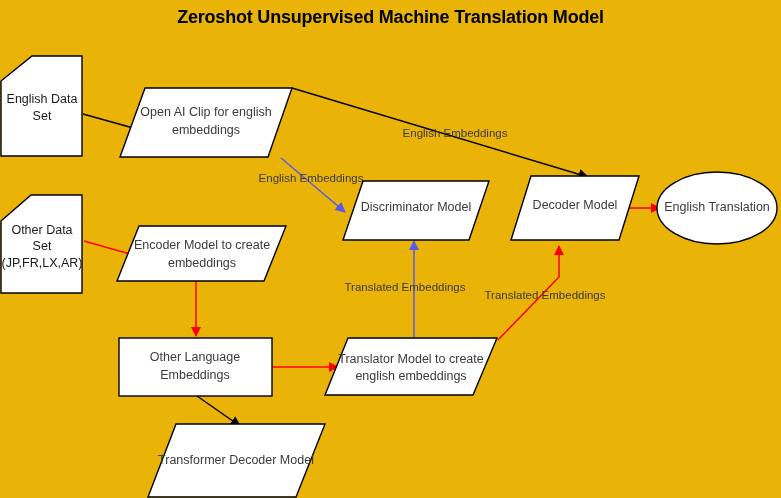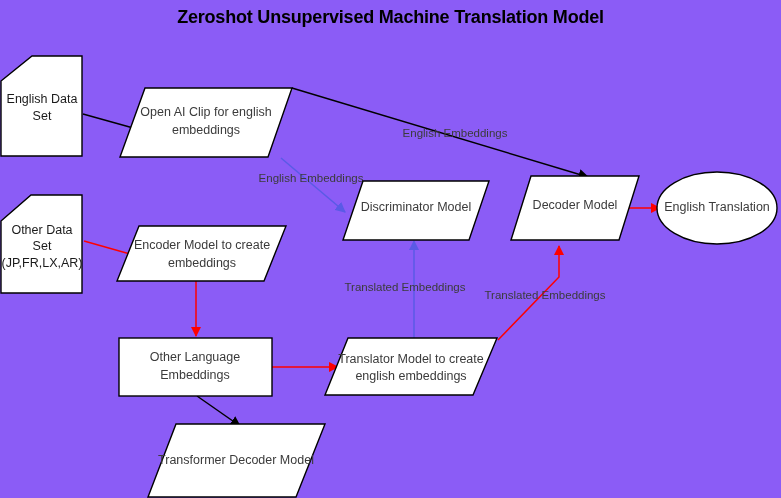--- a/index.html
+++ b/index.html
@@ -4,21 +4,21 @@
 <style>
   html, body {
     margin: 0;
     padding: 0;
     background: #ffffff;
   }
   #page {
     position: relative;
     width: 781px;
     height: 498px;
-    background: #8b5cf6;
+    background: #eab308;
     overflow: hidden;
     font-family: "Liberation Sans", sans-serif;
   }
   #diagram-title {
     position: absolute;
     left: 0;
     top: 7px;
     width: 781px;
     text-align: center;
     font-family: "Liberation Sans", sans-serif;

